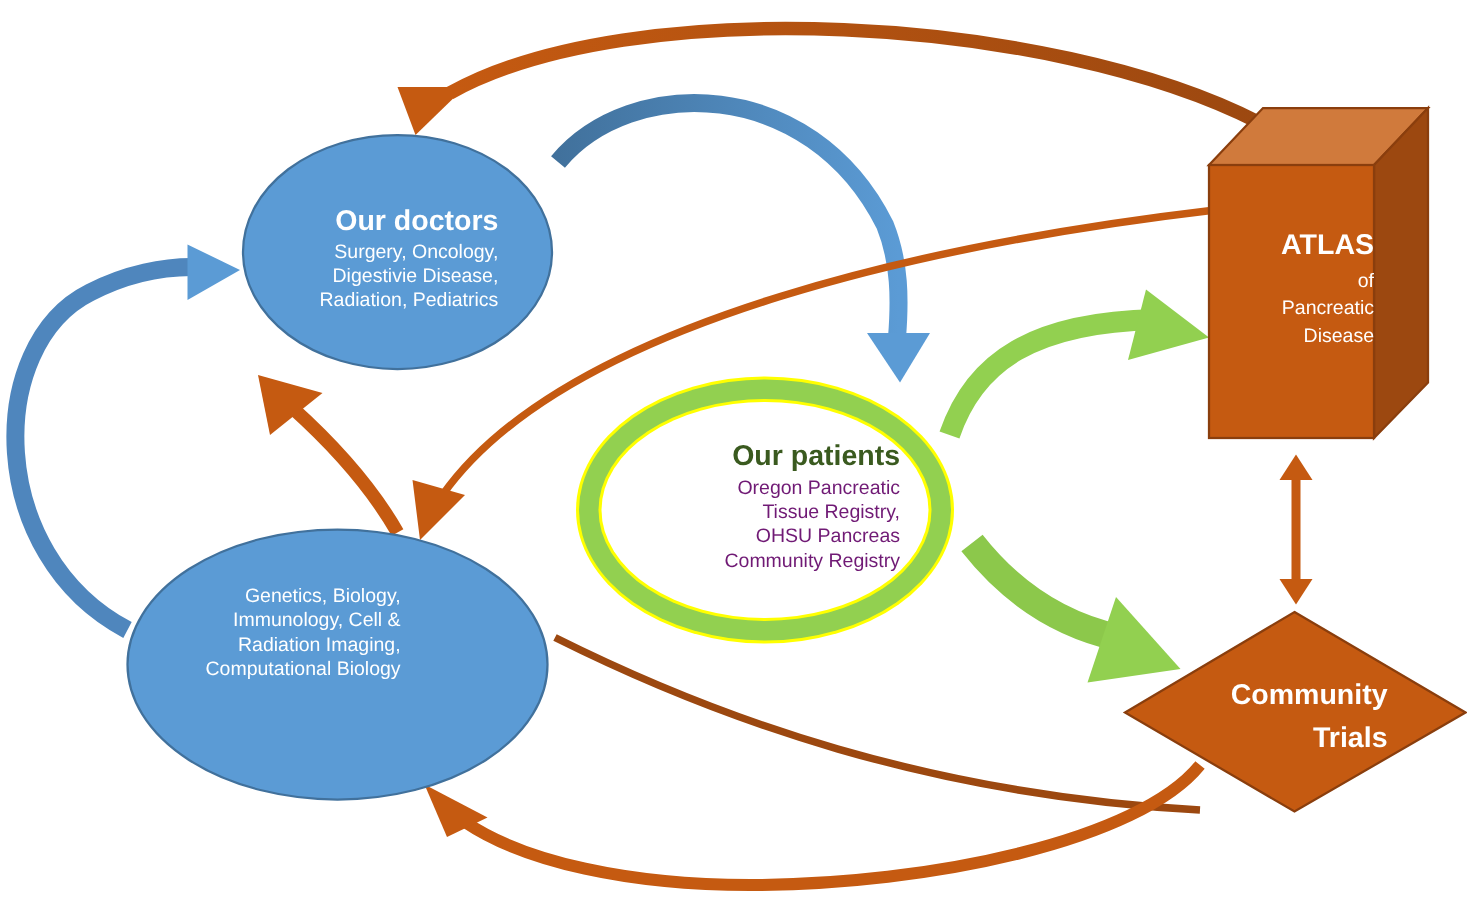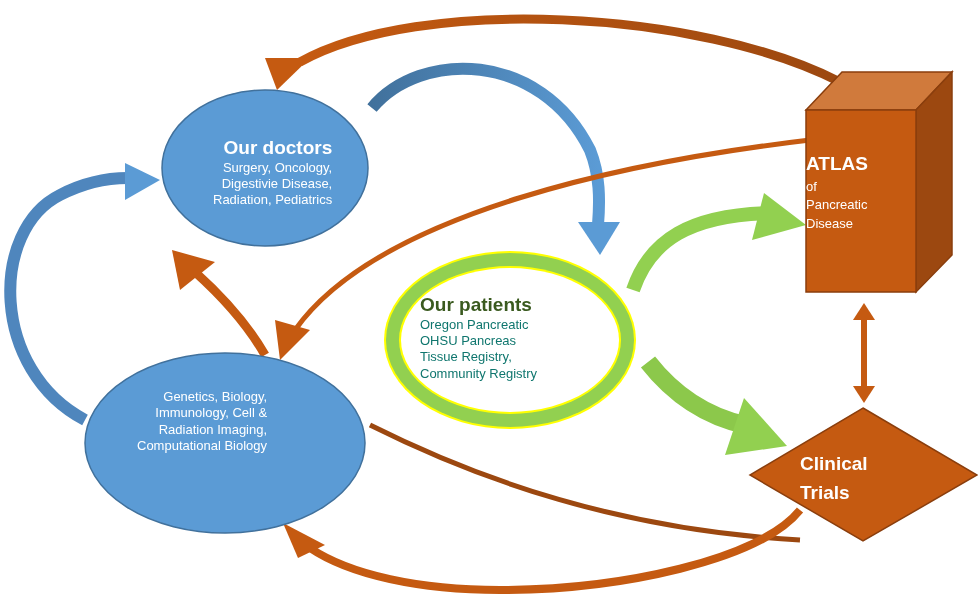--- a/index.html
+++ b/index.html
@@ -3,22 +3,22 @@
 <meta charset="utf-8">
 <style>
   html, body { margin: 0; padding: 0; background: #ffffff; }
   body { width: 978px; height: 615px; position: relative; overflow: hidden;
          font-family: "Liberation Sans", "DejaVu Sans", sans-serif; }
   svg.diagram { position: absolute; left: 0; top: 0; }
   .label { position: absolute; text-align: right; line-height: 1.25; }
   .title-w { color: #ffffff; font-weight: bold; font-size: 19px; }
   .sub-w { color: #ffffff; font-size: 13px; }
   .title-g { color: #3a5a1f; font-weight: bold; font-size: 19px; }
-  .sub-g { color: #0f766e; font-size: 13px; }
-  .center { text-align: left; }
+  .sub-g { color: #701a75; font-size: 13px; }
+  .center { text-align: right; }
 </style>
 </head>
 <body>
 
 <svg class="diagram" width="978" height="615" viewBox="0 0 978 615">
   <defs>
     <linearGradient id="gBlueArc" x1="0" y1="0" x2="1" y2="0">
       <stop offset="0" stop-color="#41719c"></stop>
       <stop offset="1" stop-color="#5b9bd5"></stop>
     </linearGradient>
@@ -97,35 +97,35 @@
 <div class="label" style="left:213px; top:136px;">
   <div class="title-w">Our doctors</div>
   <div class="sub-w">Surgery, Oncology,</div>
   <div class="sub-w">Digestivie Disease,</div>
   <div class="sub-w">Radiation, Pediatrics</div>
 </div>
 
 <div class="label center" style="left:420px; top:293px; width:180px;">
   <div class="title-g">Our patients</div>
   <div class="sub-g">Oregon Pancreatic</div>
+  <div class="sub-g">Tissue Registry,</div>
   <div class="sub-g">OHSU Pancreas</div>
-  <div class="sub-g">Tissue Registry,</div>
   <div class="sub-g">Community Registry</div>
 </div>
 
 <div class="label" style="left:137px; top:389px;">
   <div class="sub-w">Genetics, Biology,</div>
   <div class="sub-w">Immunology, Cell &amp;</div>
   <div class="sub-w">Radiation Imaging,</div>
   <div class="sub-w">Computational Biology</div>
 </div>
 
 <div class="label center" style="left:806px; top:150px; width:110px; line-height:1.45;">
   <div class="title-w">ATLAS</div>
   <div class="sub-w">of</div>
   <div class="sub-w">Pancreatic</div>
   <div class="sub-w">Disease</div>
 </div>
 
 <div class="label center" style="left:800px; top:450px; width:125px; line-height:1.5;">
-  <div class="title-w">Clinical</div>
+  <div class="title-w">Community</div>
   <div class="title-w">Trials</div>
 </div>
 
 </body></html>

